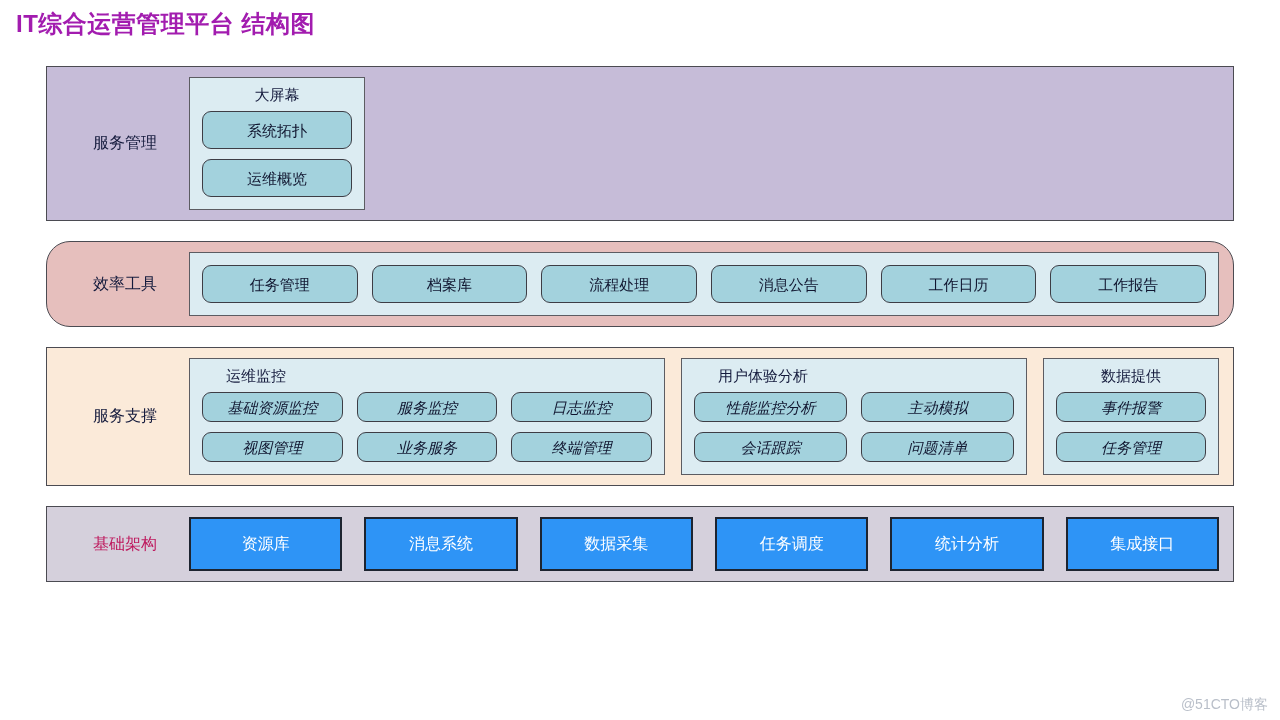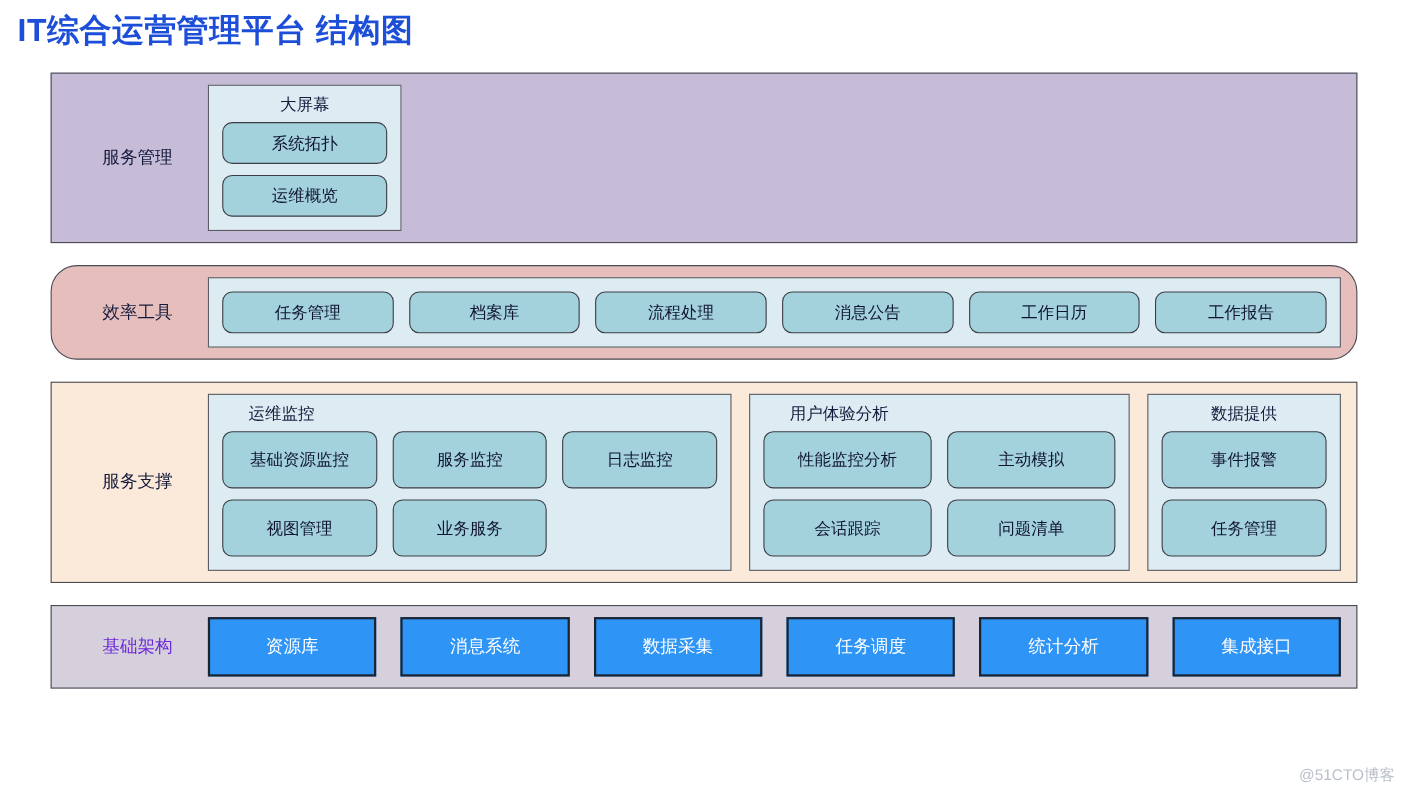--- a/index.html
+++ b/index.html
@@ -14,24 +14,24 @@
     color: #13183a;
     overflow: hidden;
     position: relative;
   }
 
   
   #page-title {
     position: absolute;
     left: 16px;
     top: 8px;
-    font-size: 29px;
+    font-size: 24px;
     font-weight: bold;
     letter-spacing: 0.5px;
-    color: #1d4ed8;
+    color: #a21caf;
     white-space: nowrap;
   }
 
   
   #diagram {
     position: absolute;
     left: 46px;
     top: 66px;
     width: 1188px;
     display: flex;
@@ -53,21 +53,21 @@
   .band-lav     { background: #d5d0dc; }
 
   .band-label {
     flex: 0 0 128px;
     text-align: center;
     font-size: 16px;
     font-weight: normal;
     color: #141a3c;
     white-space: nowrap;
   }
-  .band-label.accent { color: #6d28d9; }
+  .band-label.accent { color: #be185d; }
 
   .band-body {
     flex: 1 1 auto;
     display: flex;
     gap: 16px;
     align-items: stretch;
     min-width: 0;
   }
 
   
@@ -104,21 +104,21 @@
     align-items: center;
     justify-content: center;
     text-align: center;
     font-size: 15px;
     line-height: 17px;
     color: #10152f;
     padding: 0 6px;
     box-sizing: border-box;
     overflow: hidden;
   }
-  .chip.tall { height: 52px; }
+  .chip.tall { height: 30px; font-style: italic; }
 
   
   .chip-blue {
     background: #2e94f6;
     border: 2px solid #1d2430;
     border-radius: 0;
     height: 54px;
     display: flex;
     align-items: center;
     justify-content: center;
@@ -215,20 +215,21 @@
     <div class="band-body">
 
       <div class="panel s3-a">
         <div class="panel-title left">运维监控</div>
         <div class="panel-grid">
           <div class="chip tall">基础资源监控</div>
           <div class="chip tall">服务监控</div>
           <div class="chip tall">日志监控</div>
           <div class="chip tall">视图管理</div>
           <div class="chip tall">业务服务</div>
+          <div class="chip tall">终端管理</div>
         </div>
       </div>
 
       <div class="panel s3-b">
         <div class="panel-title left">用户体验分析</div>
         <div class="panel-grid">
           <div class="chip tall">性能监控分析</div>
           <div class="chip tall">主动模拟</div>
           <div class="chip tall">会话跟踪</div>
           <div class="chip tall">问题清单</div>

